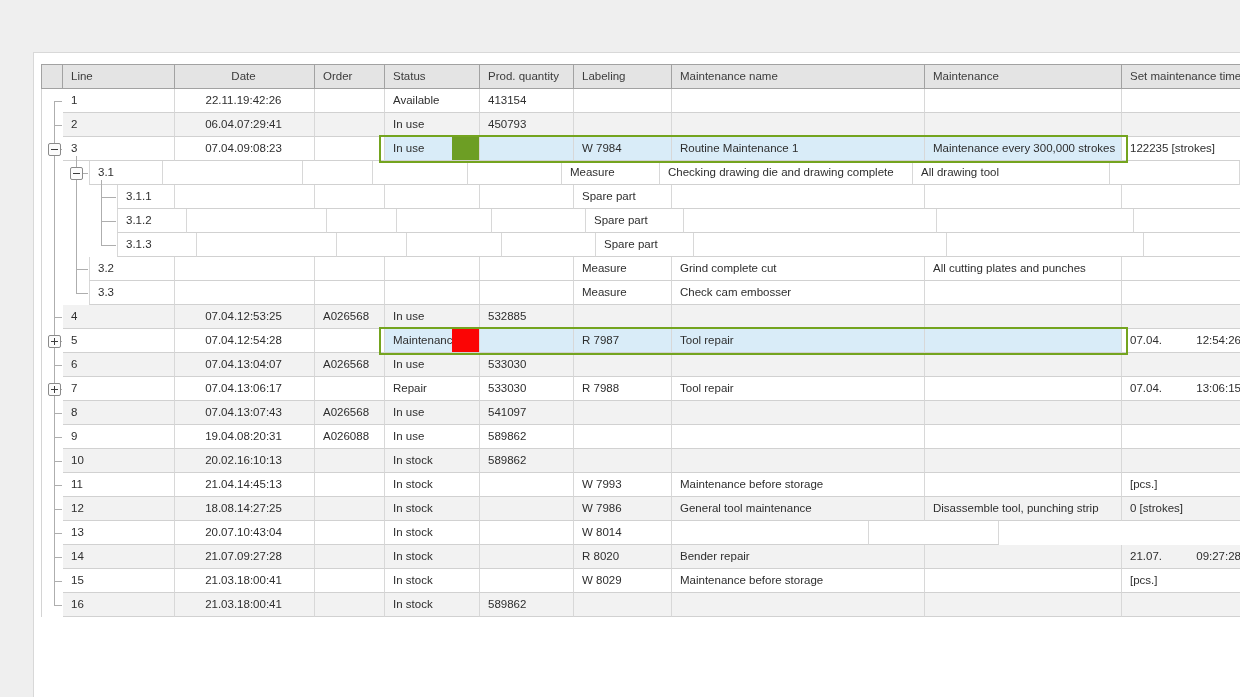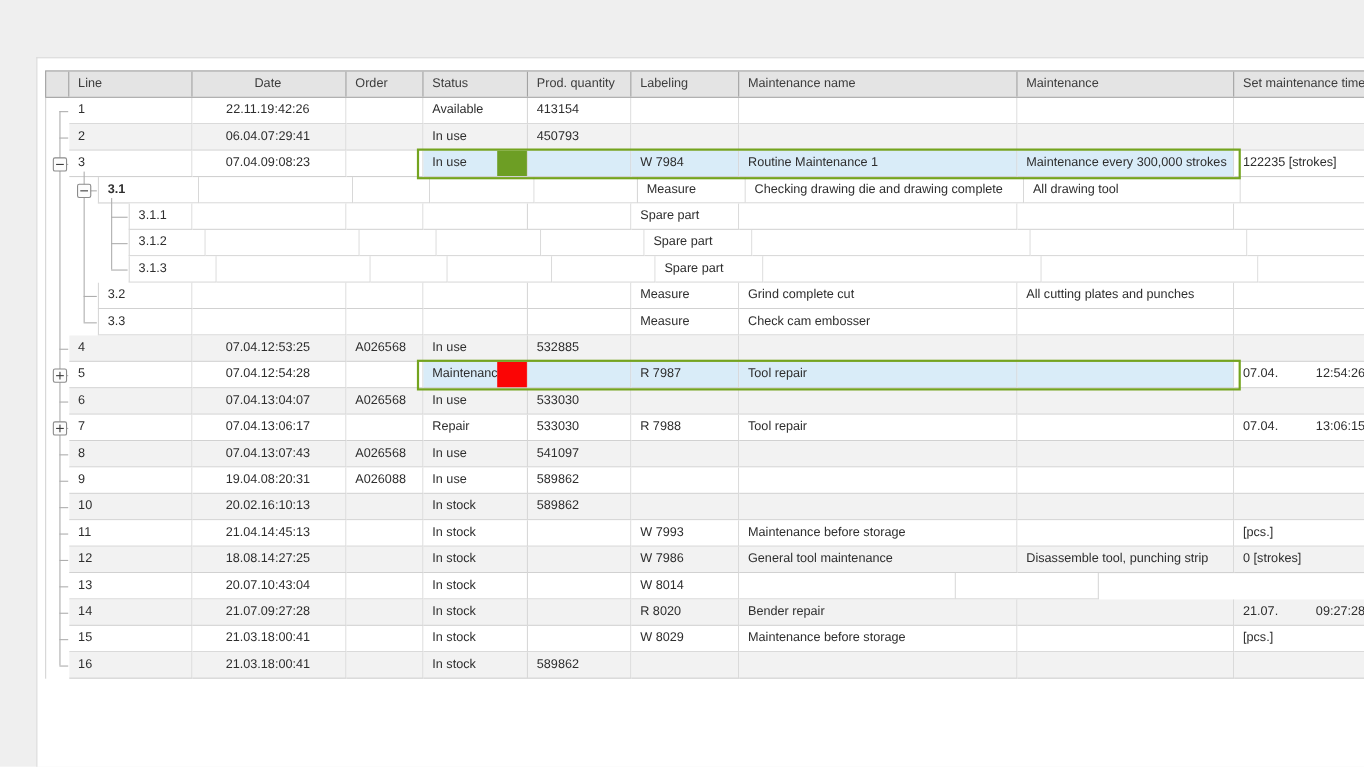--- a/index.html
+++ b/index.html
@@ -132,21 +132,21 @@
             <div class="cell col-name"><span>Routine Maintenance 1</span></div>
             <div class="cell col-desc"><span>Maintenance every 300,000 strokes</span></div>
             <div class="cell col-settime">
               <span>122235 [strokes]</span>
             </div>
           </div>
           <div class="hl-box"></div>
         </div>
         <div class="row" style="padding-left: 47px;">
           <div class="cells child">
-            <div class="cell col-line" style="width: 92px; font-weight: bold;"><span>3.1</span></div>
+            <div class="cell col-line" style="width: 74px;"><span>3.1</span></div>
             <div class="cell col-date"></div>
             <div class="cell col-order"></div>
             <div class="cell col-status"></div>
             <div class="cell col-qty"></div>
             <div class="cell col-labeling"><span>Measure</span></div>
             <div class="cell col-name"><span>Checking drawing die and drawing complete</span></div>
             <div class="cell col-desc"><span>All drawing tool</span></div>
             <div class="cell col-settime"></div>
           </div>
         </div>

